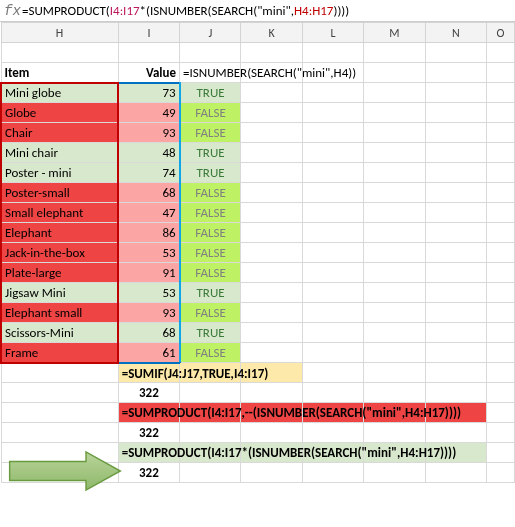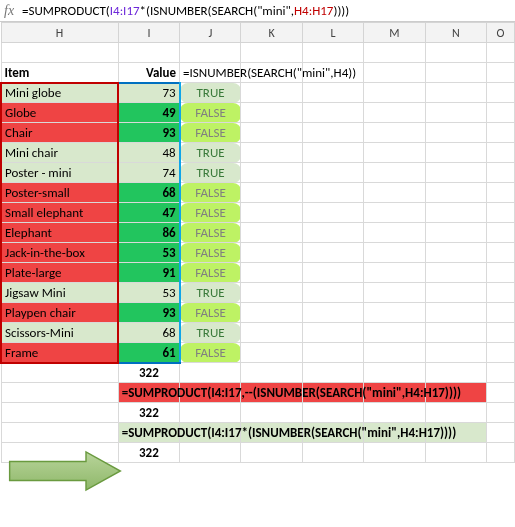--- a/index.html
+++ b/index.html
@@ -16,27 +16,27 @@
   .formula-bar {
     display: flex;
     align-items: center;
     height: 22px;
     border-bottom: 1px solid #ccc;
     background: #fff;
     padding-left: 4px;
   }
   .fx {
     font-style: italic;
-    font-family: Liberation Serif, serif;
+    font-family: Liberation Mono, monospace;
     color: #777;
     width: 18px;
     font-size: 14px;
   }
   .fb-text { display:inline-block; }
-  .fb-blue { color:#6d28d9; }
+  .fb-blue { color:#be185d; }
   .fb-red  { color:#c00000; }
   .sheet { position: relative; }
   table { border-collapse: collapse; width: 100%; table-layout: fixed; }
   col.cH { width: 105px; }
   col.cI { width: 55px; }
   col.cJ { width: 55px; }
   col.cK { width: 55px; }
   col.cL { width: 55px; }
   col.cM { width: 55px; }
   col.cN { width: 55px; }
@@ -54,33 +54,33 @@
     border: 1px solid #d9d9d9;
     height: 20px;
     padding: 0 3px;
     vertical-align: middle;
     white-space: nowrap;
     overflow: visible;
     position: relative;
   }
   .hdr { font-weight: bold; }
   .num { text-align: right; }
-  .center { text-align: center; border-radius: 8px; }
+  .center { text-align: center; }
   .overflow {
     position: absolute;
     left: 3px;
     top: 2px;
     white-space: nowrap;
     z-index: 2;
   }
   .overflow.bold { font-weight: bold; }
   .green-fill { background: #d8e8cc; }
   .yellow-fill { background: #fde9a9; }
   .peach-fill  { background: #ef4444; }
-  .blue-fill   { background: #22c55e; font-weight: bold; }
+  .blue-fill   { background: #fca5a5; }
   .grey-fill   { background: #bef264; margin-left: 8px; }
   .true-txt  { color: #3a7a3a; }
   .false-txt { color: #808080; }
   .item-col { border-left: 2px solid #c00000; border-right: 2px solid #c00000; }
   .item-top { border-top: 2px solid #c00000; }
   .item-bot { border-bottom: 2px solid #c00000; }
   .val-col  { border-left: 2px solid #0070c0; border-right: 2px solid #0ea5e9; }
   .val-top  { border-top: 2px solid #0070c0; }
   .val-bot  { border-bottom: 2px solid #0070c0; }
   .arrow {
@@ -252,21 +252,21 @@
     <td class="green-fill item-col">Jigsaw Mini</td>
     <td class="num green-fill val-col">53</td>
     <td class="center green-fill true-txt">TRUE</td>
     <td></td>
           <td></td>
           <td></td>
           <td></td>
           <td></td>
   </tr>
   <tr>
-    <td class="peach-fill item-col">Playpen chair</td>
+    <td class="peach-fill item-col">Elephant small</td>
     <td class="num blue-fill val-col">93</td>
     <td class="center grey-fill false-txt">FALSE</td>
     <td></td>
           <td></td>
           <td></td>
           <td></td>
           <td></td>
   </tr>
   <tr>
     <td class="green-fill item-col">Scissors-Mini</td>
@@ -282,20 +282,32 @@
     <td class="peach-fill item-col item-bot">Frame</td>
     <td class="num blue-fill val-col val-bot">61</td>
     <td class="center grey-fill false-txt">FALSE</td>
     <td></td>
           <td></td>
           <td></td>
           <td></td>
           <td></td>
   </tr>
 
+  <tr>
+          <td></td>
+    <td class="yellow-fill">
+            <span class="overflow bold">=SUMIF(J4:J17,TRUE,I4:I17)</span>
+          </td>
+    <td class="yellow-fill"></td>
+          <td class="yellow-fill"></td>
+          <td></td>
+          <td></td>
+          <td></td>
+          <td></td>
+  </tr>
   <tr>
           <td></td>
     <td class="hdr center">322</td>
     <td></td>
           <td></td>
           <td></td>
           <td></td>
           <td></td>
           <td></td>
   </tr>

